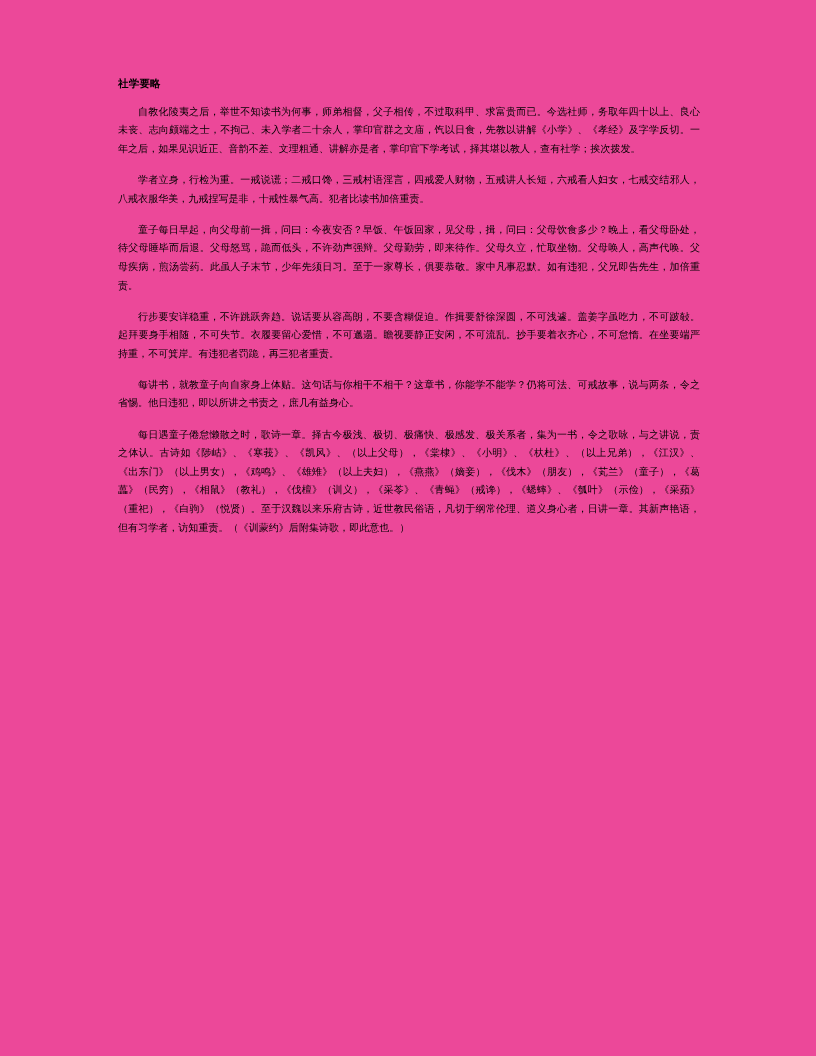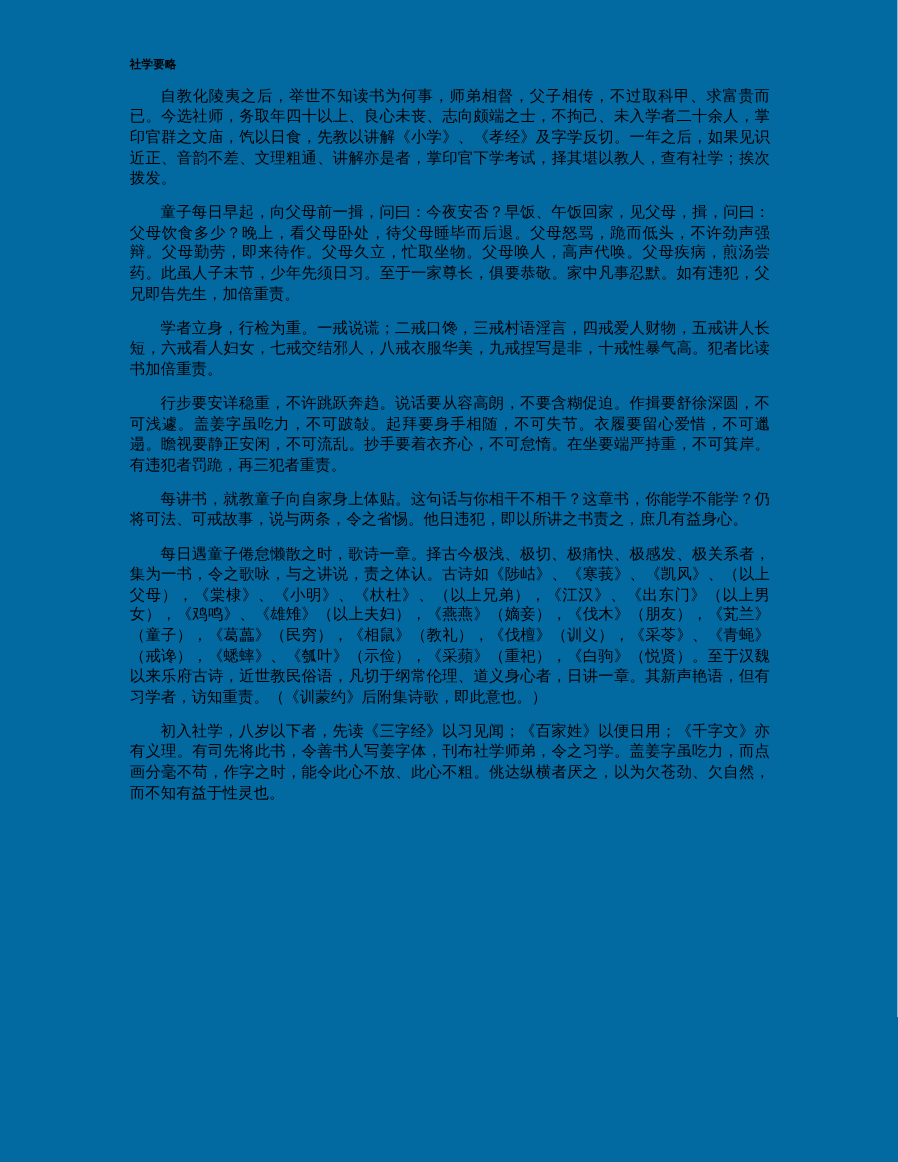--- a/index.html
+++ b/index.html
@@ -11,36 +11,36 @@
     width: 816px;
     height: 1056px;
     overflow: hidden;
     font-family: "DejaVu Serif", "Liberation Serif", serif;
     color: #000000;
   }
   .page {
     position: relative;
     width: 816px;
     height: 1056px;
-    background: #0369a1;
+    background: #ec4899;
     box-sizing: border-box;
-    padding: 52px 116px 96px 118px;
+    padding: 76px 116px 96px 118px;
   }
   .doc-title {
     font-size: 10.5px;
     line-height: 1.5;
     margin: 0 0 11px 0;
     letter-spacing: 0.2px;
     text-align: left;
   }
   .body-block {
     width: 582px;
   }
   .para {
-    font-size: 14px;
+    font-size: 10px;
     line-height: 18.6px;
     margin: 0 0 12.5px 0;
     text-align: justify;
     text-justify: inter-character;
     text-indent: 2em;
     letter-spacing: 0.05px;
     word-break: break-all;
     -webkit-hyphens: none;
     hyphens: none;
   }
@@ -50,21 +50,20 @@
 </style>
 </head>
 <body>
 
 <div class="page">
 
   <h1 class="doc-title">社学要略</h1>
 
   <div class="body-block">
     <p class="para">自教化陵夷之后，举世不知读书为何事，师弟相督，父子相传，不过取科甲、求富贵而已。今选社师，务取年四十以上、良心未丧、志向颇端之士，不拘己、未入学者二十余人，掌印官群之文庙，饩以日食，先教以讲解《小学》、《孝经》及字学反切。一年之后，如果见识近正、音韵不差、文理粗通、讲解亦是者，掌印官下学考试，择其堪以教人，查有社学；挨次拨发。</p>
+    <p class="para">学者立身，行检为重。一戒说谎；二戒口馋，三戒村语淫言，四戒爱人财物，五戒讲人长短，六戒看人妇女，七戒交结邪人，八戒衣服华美，九戒捏写是非，十戒性暴气高。犯者比读书加倍重责。</p>
     <p class="para">童子每日早起，向父母前一揖，问曰：今夜安否？早饭、午饭回家，见父母，揖，问曰：父母饮食多少？晚上，看父母卧处，待父母睡毕而后退。父母怒骂，跪而低头，不许劲声强辩。父母勤劳，即来待作。父母久立，忙取坐物。父母唤人，高声代唤。父母疾病，煎汤尝药。此虽人子末节，少年先须日习。至于一家尊长，俱要恭敬。家中凡事忍默。如有违犯，父兄即告先生，加倍重责。</p>
-    <p class="para">学者立身，行检为重。一戒说谎；二戒口馋，三戒村语淫言，四戒爱人财物，五戒讲人长短，六戒看人妇女，七戒交结邪人，八戒衣服华美，九戒捏写是非，十戒性暴气高。犯者比读书加倍重责。</p>
     <p class="para">行步要安详稳重，不许跳跃奔趋。说话要从容高朗，不要含糊促迫。作揖要舒徐深圆，不可浅遽。盖姜字虽吃力，不可跛敧。起拜要身手相随，不可失节。衣履要留心爱惜，不可邋遢。瞻视要静正安闲，不可流乱。抄手要着衣齐心，不可怠惰。在坐要端严持重，不可箕岸。有违犯者罚跪，再三犯者重责。</p>
     <p class="para">每讲书，就教童子向自家身上体贴。这句话与你相干不相干？这章书，你能学不能学？仍将可法、可戒故事，说与两条，令之省惕。他日违犯，即以所讲之书责之，庶几有益身心。</p>
     <p class="para">每日遇童子倦怠懒散之时，歌诗一章。择古今极浅、极切、极痛快、极感发、极关系者，集为一书，令之歌咏，与之讲说，责之体认。古诗如《陟岵》、《寒莪》、《凯风》、（以上父母），《棠棣》、《小明》、《杕杜》、（以上兄弟），《江汉》、《出东门》（以上男女），《鸡鸣》、《雄雉》（以上夫妇），《燕燕》（嫡妾），《伐木》（朋友），《芄兰》（童子），《葛藟》（民穷），《相鼠》（教礼），《伐檀》（训义），《采苓》、《青蝇》（戒谗），《蟋蟀》、《瓠叶》（示俭），《采蘋》（重祀），《白驹》（悦贤）。至于汉魏以来乐府古诗，近世教民俗语，凡切于纲常伦理、道义身心者，日讲一章。其新声艳语，但有习学者，访知重责。（《训蒙约》后附集诗歌，即此意也。）</p>
-    <p class="para">初入社学，八岁以下者，先读《三字经》以习见闻；《百家姓》以便日用；《千字文》亦有义理。有司先将此书，令善书人写姜字体，刊布社学师弟，令之习学。盖姜字虽吃力，而点画分毫不苟，作字之时，能令此心不放、此心不粗。佻达纵横者厌之，以为欠苍劲、欠自然，而不知有益于性灵也。</p>
   </div>
 
 </div>
 
 </body></html>

